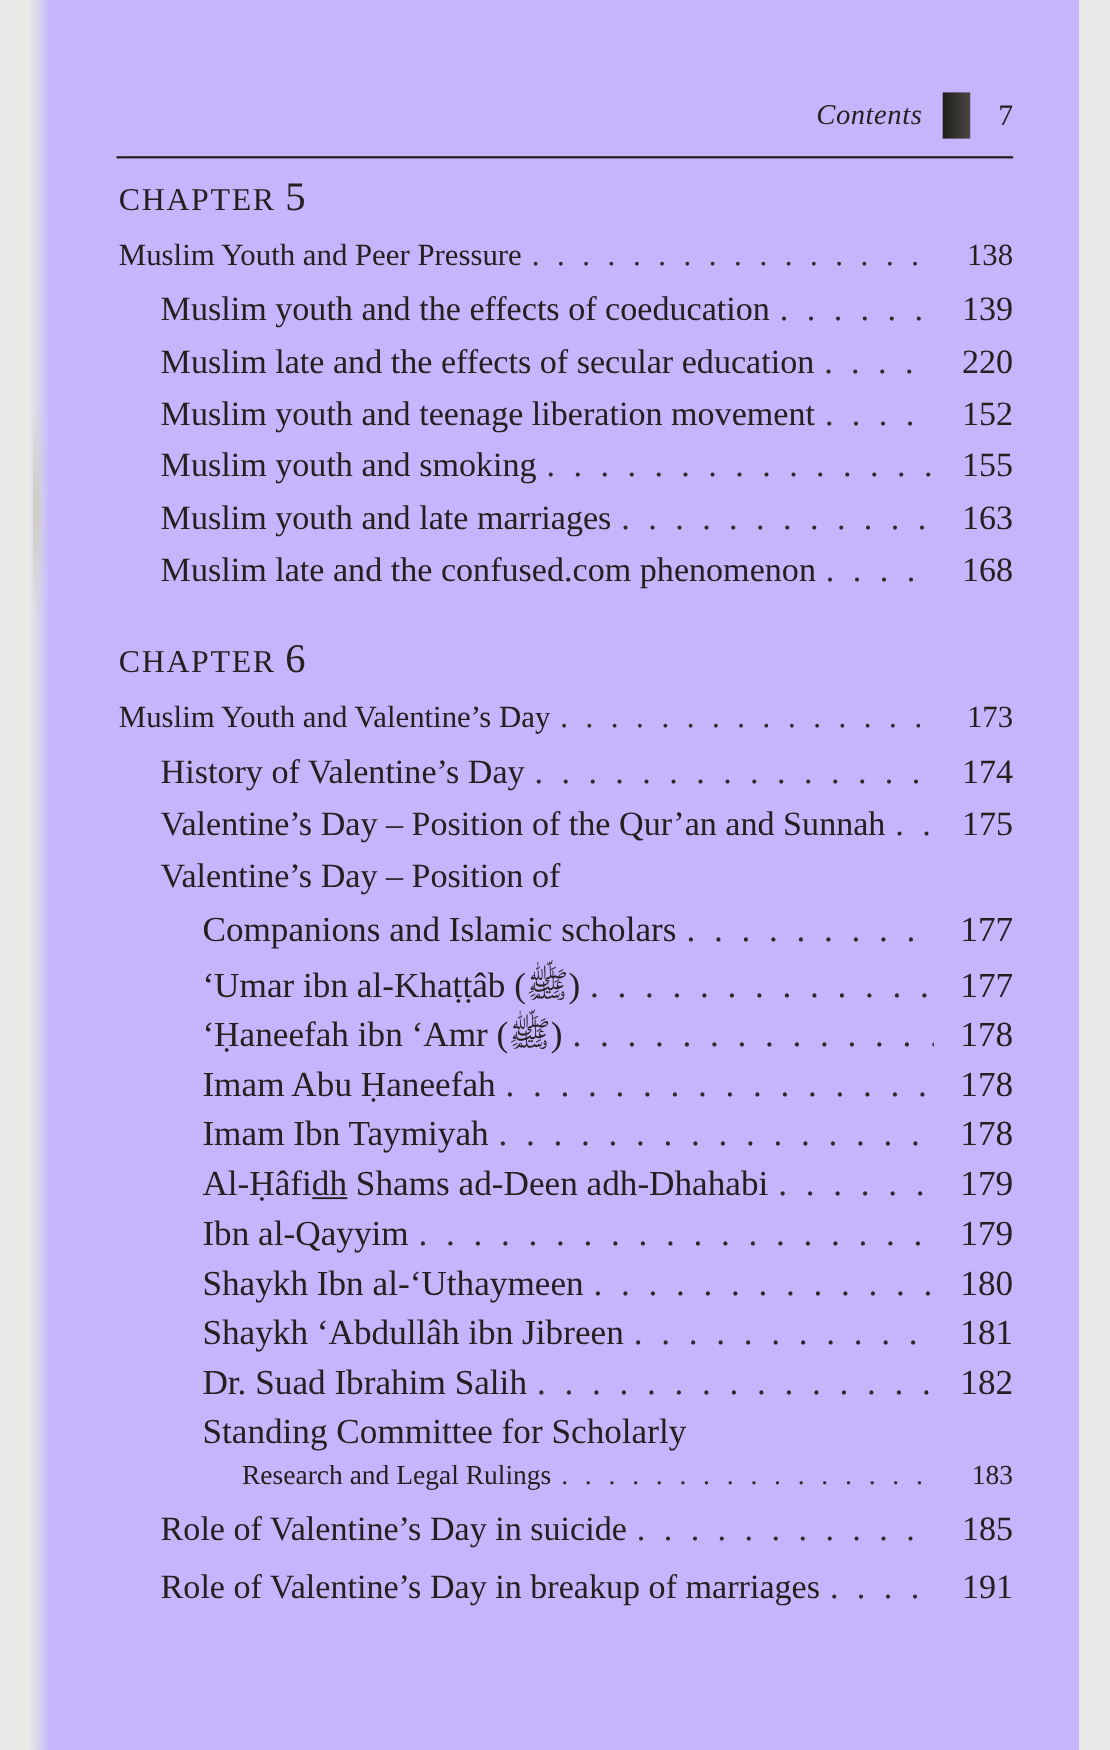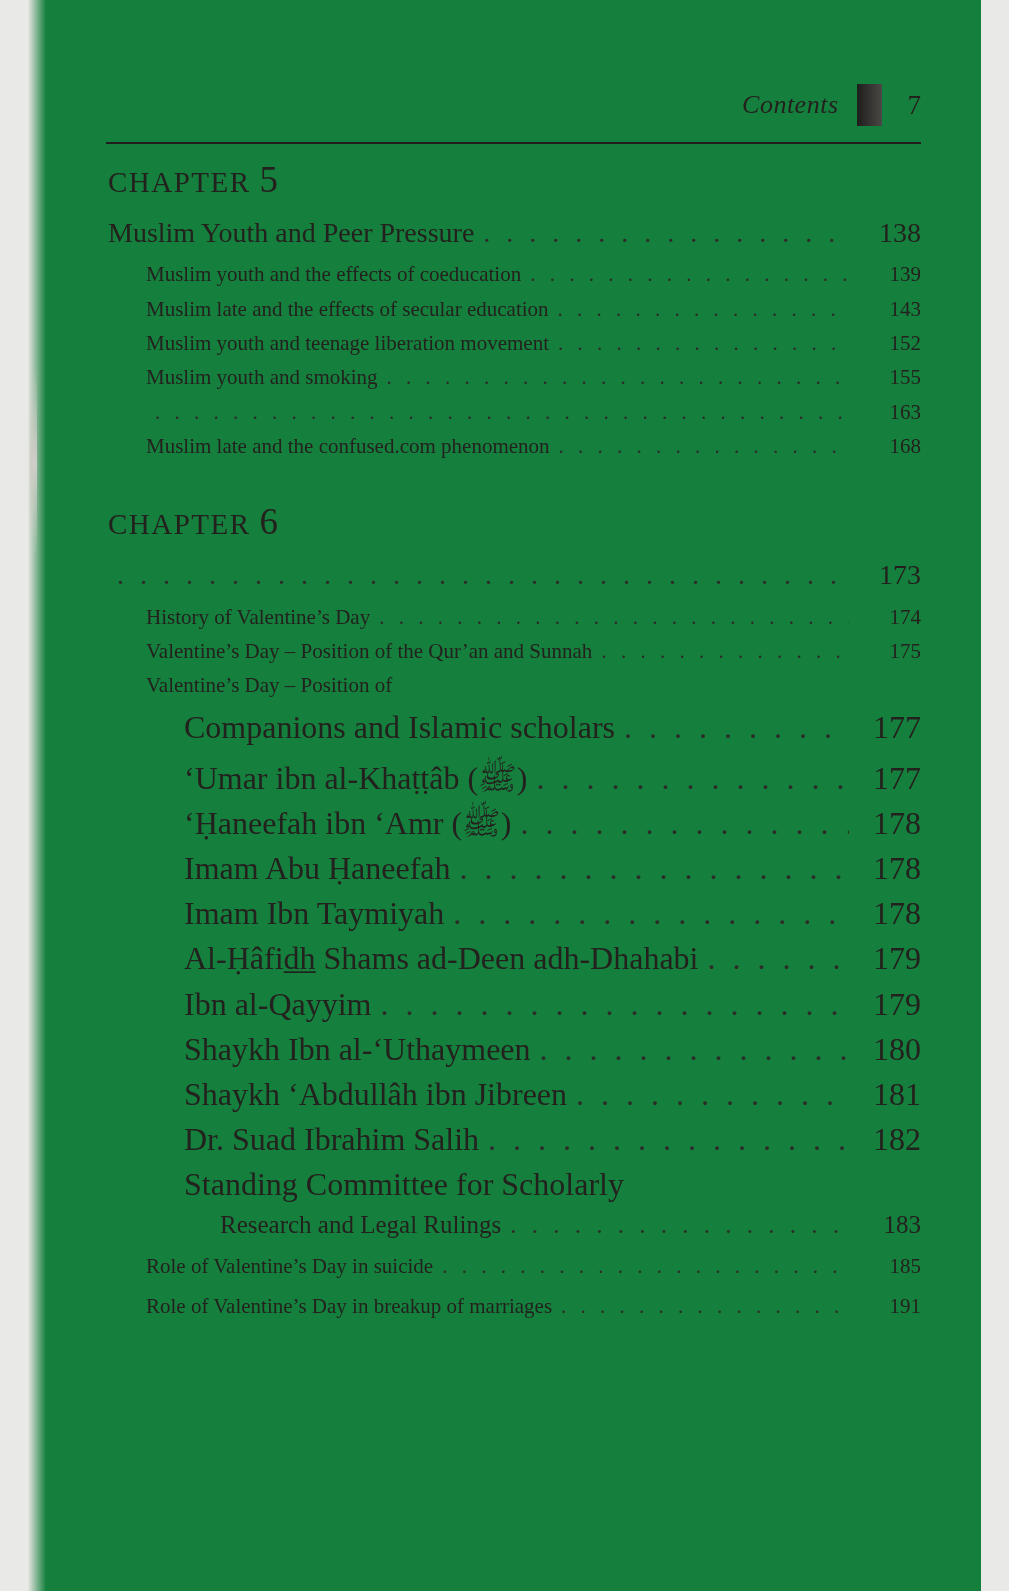--- a/index.html
+++ b/index.html
@@ -1,20 +1,20 @@
 <!DOCTYPE html>
 <html><head>
 <meta charset="utf-8">
 <style>
   html,body{margin:0;padding:0;background:#e9e9e7;}
   .page{
     position:relative;
     width:953px;height:1591px;
     margin:0 auto;
-    background:#15803d;
+    background:#c4b5fd;
     font-family:"Liberation Serif","DejaVu Serif",serif;
     color:#23211e;
     overflow:hidden;
   }
   
   .scan-edge{position:absolute;left:0;top:0;bottom:0;width:18px;
     background:linear-gradient(90deg,#e7e6e3,rgba(253,253,251,0));}
   .scan-smudge{position:absolute;left:2px;top:368px;width:7px;height:190px;
     background:linear-gradient(180deg,rgba(180,178,172,0),#cfcdc7,rgba(180,178,172,0));}
 
@@ -29,21 +29,21 @@
     border-top:2.5px solid #1f1e1b;}
 
   
   .content{position:absolute;top:156px;left:80px;width:813px;}
   .chapter{margin:40px 0 14px;font-size:29px;letter-spacing:1.5px;}
   section:first-child .chapter{margin-top:2px;}
   .chnum{font-size:37px;letter-spacing:0;}
   .row{display:flex;align-items:center;line-height:1.3;}
   .row .t{white-space:nowrap;}
   .row.lvl0{font-size:28px;margin:12px 0 10px;}
-  .row.lvl1{font-size:21px;margin:7px 0;padding-left:38px;}
+  .row.lvl1{font-size:31px;margin:7px 0;padding-left:38px;}
   .row.lvl2{font-size:32px;margin:3.5px 0;padding-left:76px;}
   .row.lvl3{font-size:25px;margin:3.5px 0;padding-left:112px;}
   .row.nopage{margin-bottom:2px;}
   .row.lvl2.first-sub{margin-top:8px;margin-bottom:9px;}
   .row.gap-before{margin-top:12px;}
   .dots{flex:1 1 auto;overflow:hidden;white-space:nowrap;
     margin:0 12px 0 9px;min-width:14px;color:#2d2b28;}
   .dots::after{
     content:". . . . . . . . . . . . . . . . . . . . . . . . . . . . . . . . . . . . . . . . . . . . . . . . . . . . . . . . . . . .";
     word-spacing:7px;letter-spacing:1px;}
@@ -73,45 +73,47 @@
           <span class="pg">138</span>
         </div>
         <div class="row lvl1">
           <span class="t">Muslim youth and the effects of coeducation</span>
           <span class="dots"></span>
           <span class="pg">139</span>
         </div>
         <div class="row lvl1">
           <span class="t">Muslim late and the effects of secular education</span>
           <span class="dots"></span>
-          <span class="pg">143</span>
+          <span class="pg">220</span>
         </div>
         <div class="row lvl1">
           <span class="t">Muslim youth and teenage liberation movement</span>
           <span class="dots"></span>
           <span class="pg">152</span>
         </div>
         <div class="row lvl1">
           <span class="t">Muslim youth and smoking</span>
           <span class="dots"></span>
           <span class="pg">155</span>
         </div>
         <div class="row lvl1">
+          <span class="t">Muslim youth and late marriages</span>
           <span class="dots"></span>
           <span class="pg">163</span>
         </div>
         <div class="row lvl1">
           <span class="t">Muslim late and the confused.com phenomenon</span>
           <span class="dots"></span>
           <span class="pg">168</span>
         </div>
       </section>
       <section>
         <div class="chapter"><span>CHAPTER </span><span class="chnum">6</span></div>
         <div class="row lvl0">
+          <span class="t">Muslim Youth and Valentine’s Day</span>
           <span class="dots"></span>
           <span class="pg">173</span>
         </div>
         <div class="row lvl1">
           <span class="t">History of Valentine’s Day</span>
           <span class="dots"></span>
           <span class="pg">174</span>
         </div>
         <div class="row lvl1">
           <span class="t">Valentine’s Day – Position of the Qur’an and Sunnah</span>

